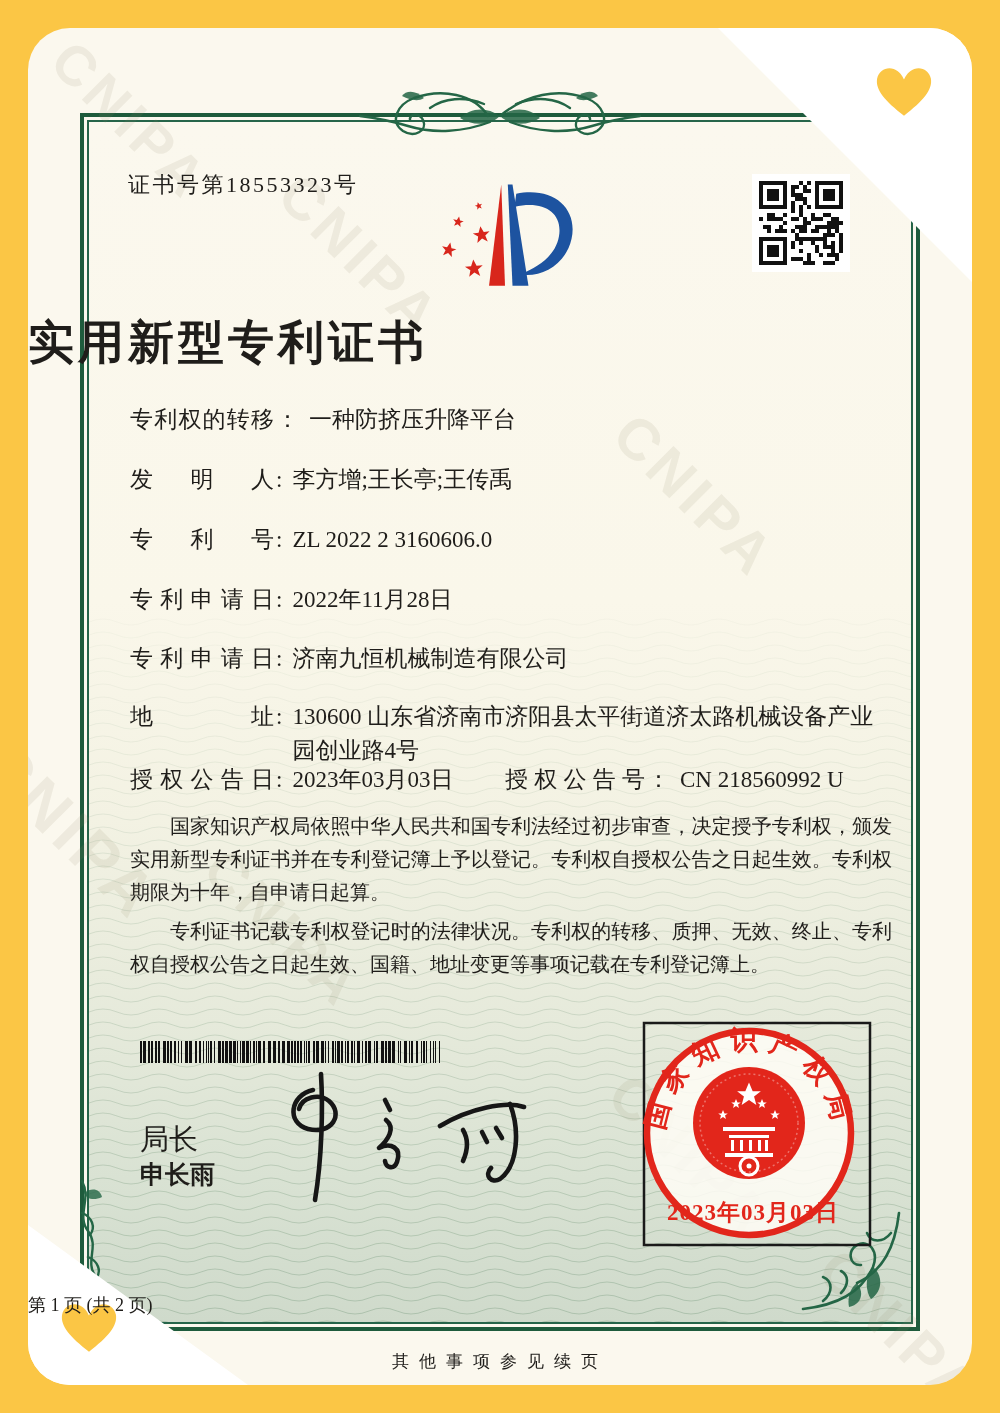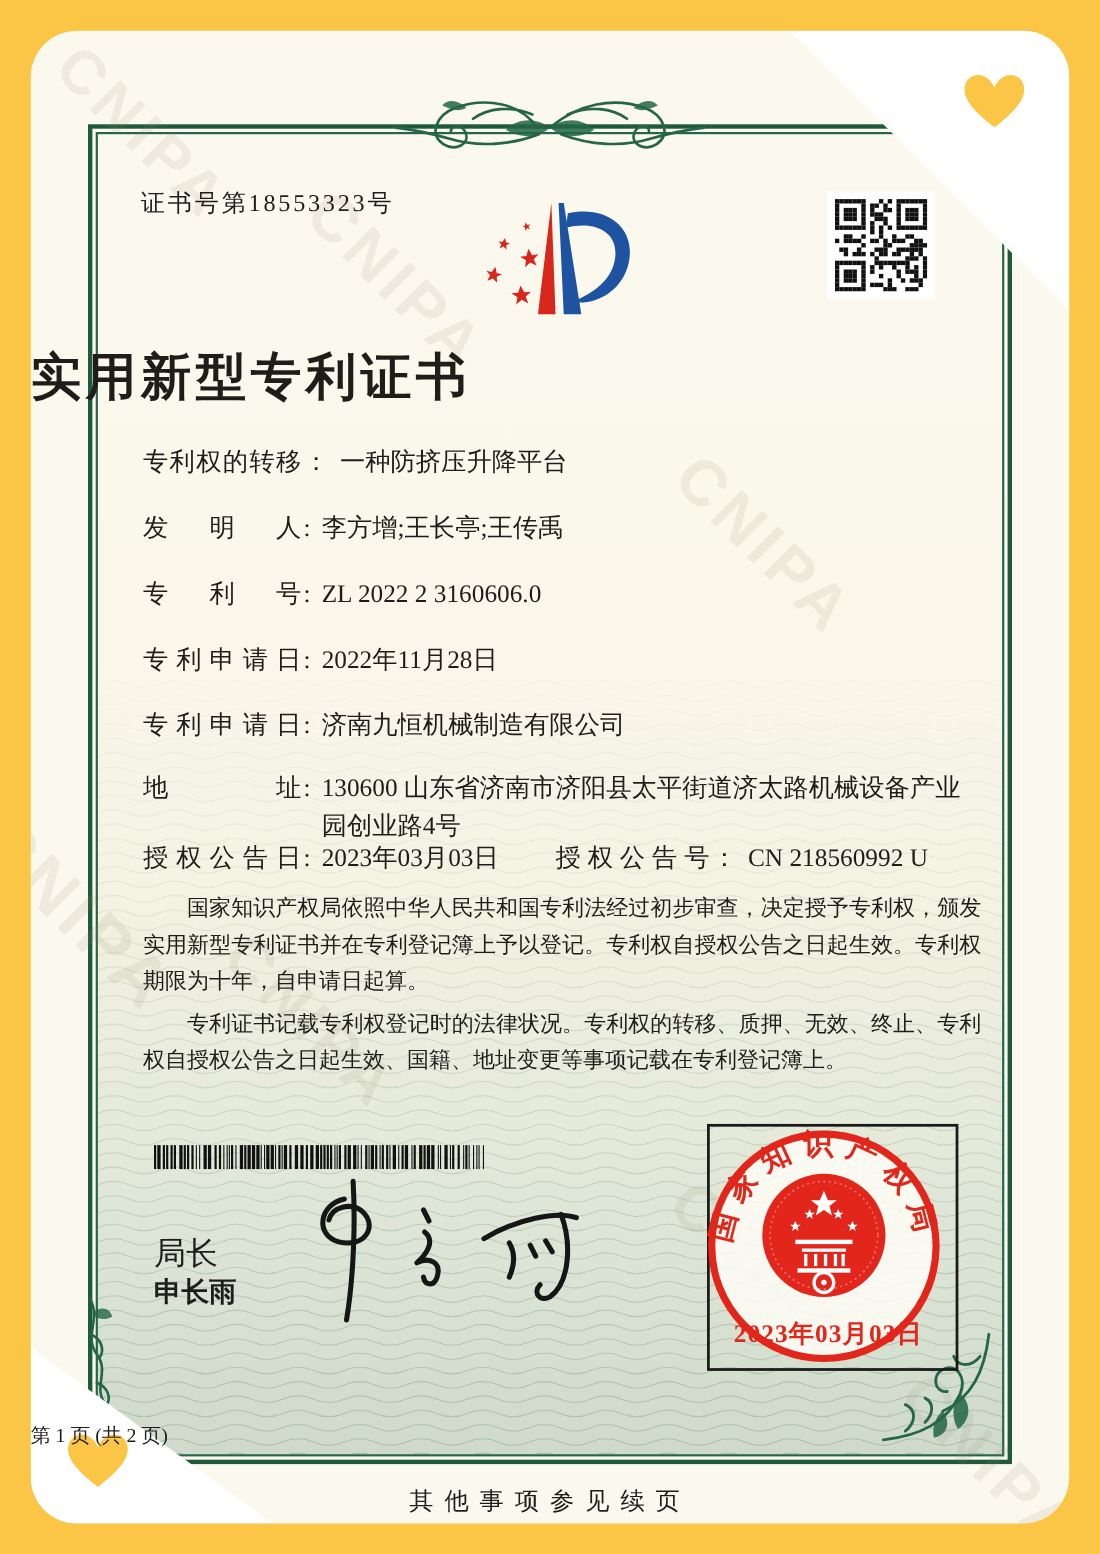--- a/index.html
+++ b/index.html
@@ -44,21 +44,21 @@
   
   .barcode{position:absolute;left:112px;top:1013px;}
   .signer-title{position:absolute;left:112px;top:1092px;font-size:29px;font-weight:500;
          font-family:"Liberation Sans","DejaVu Sans",sans-serif;}
   .signer-name{position:absolute;left:112px;top:1130px;font-size:25px;font-weight:700;
          font-family:"Liberation Sans","DejaVu Sans",sans-serif;}
   .signature{position:absolute;left:230px;top:1040px;}
   .seal{position:absolute;left:614px;top:993px;}
   .page-indicator{position:absolute;left:0;top:1265px;width:836px;text-align:left;font-size:18px;}
   .footer-note{position:absolute;left:0;top:1322px;width:944px;text-align:center;
-         font-size:22px;letter-spacing:10px;}
+         font-size:17px;letter-spacing:10px;}
   .ornament{position:absolute;}
 </style>
 </head>
 <body>
 
 <div class="page">
   <div class="card">
 
     <div class="frame">
       <div class="frame-inner">

